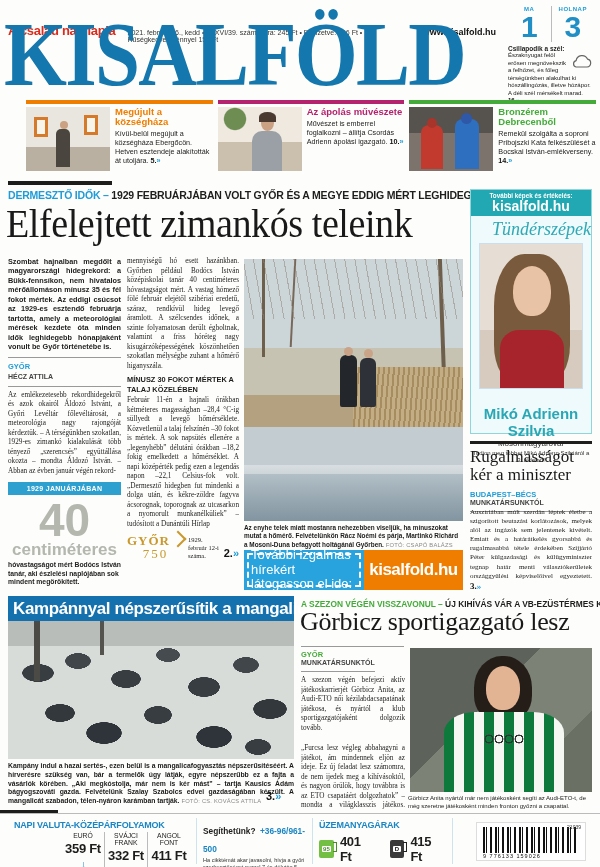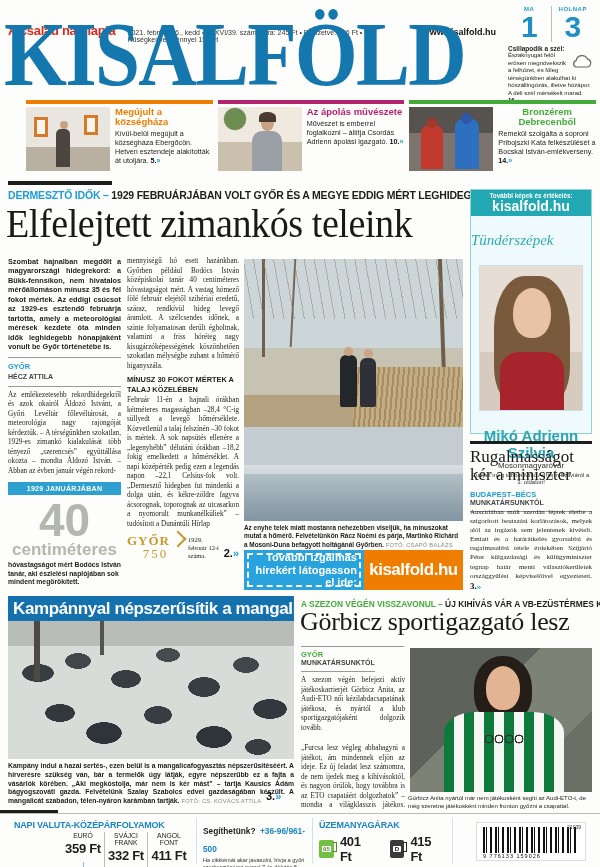--- a/index.html
+++ b/index.html
@@ -35,21 +35,21 @@
   .pgref{font-weight:bold;color:#111;}
   .pgref .mark{color:var(--blue-light);font-weight:bold;}
   
   #teasers{top:100px;left:12px;width:584px;display:flex;gap:5px;padding-left:14px;}
   .teaser{flex:1;border-top:4px solid;padding-top:3px;display:flex;gap:5px;}
   .t-photo{width:84px;height:64px;flex:none;position:relative;overflow:hidden;}
   .t-title{font-size:9.5px;font-weight:bold;line-height:1.05;}
   .t-text{font-size:7.2px;line-height:1.25;margin-top:2px;color:#222;}
   .t-orange{border-color:var(--orange);} .t-orange .t-title{color:var(--orange);}
   .t-magenta{border-color:var(--magenta);} .t-magenta .t-title{color:var(--magenta);}
-  .t-green{border-color:var(--green);} .t-green .t-title{color:var(--green);text-align:center;}
+  .t-green{border-color:var(--green);} .t-green .t-title{color:var(--green);}
   
   #lead-rule{top:181px;left:8px;width:104px;height:4px;background:#1d1d1b;}
   #lead-kicker{top:189px;left:8px;width:465px;font-size:10.5px;font-weight:bold;letter-spacing:-.2px;white-space:nowrap;}
   #lead-kicker .hl{color:var(--blue-light);}
   #lead-headline{top:199px;left:6px;font-size:41px;letter-spacing:-.5px;color:#191919;transform:scaleX(.93);transform-origin:left top;white-space:nowrap;}
   .colbox{top:257px;height:334px;overflow:hidden;font-size:7.2px;line-height:1.3;}
   #col1{left:8px;width:113px;}
   #col2{left:127px;width:112px;}
   .lead-par{font-weight:bold;font-size:7.3px;line-height:1.3;}
   .rule-thin{border:none;border-top:1px solid #999;margin:5px 0 4px;}
@@ -67,28 +67,28 @@
   .gyor-logo .g1{font-size:13px;font-weight:bold;letter-spacing:1px;}
   .gyor-logo .g2{font-size:13px;letter-spacing:2px;}
   .gyor-mark{width:12px;height:12px;border:2px solid #c9992e;border-bottom:none;border-left:none;transform:rotate(45deg);display:inline-block;margin-left:2px;}
   .date-blk{font-family:"Liberation Serif",serif;font-size:6.5px;line-height:1.25;margin-left:4px;width:34px;}
   .pg-big{font-size:11px;font-weight:bold;margin-left:auto;}
   #lead-photo{top:259px;left:244px;width:219px;height:262px;overflow:hidden;}
   #lead-caption{top:524px;left:244px;width:219px;font-size:6.4px;line-height:1.3;font-weight:bold;color:#1a1a1a;}
   .credit{font-weight:normal;color:#8a8a8a;font-size:5.8px;letter-spacing:.2px;}
   #lead-promo{top:550px;left:244px;width:219px;height:40px;display:flex;}
   .promo-blue{background:#29a3dd;flex:1.15;display:flex;align-items:center;justify-content:center;padding:3px;}
-  .promo-blue-inner{border:2px dashed #fff;width:100%;height:100%;display:flex;align-items:center;justify-content:center;color:#fff;font-weight:bold;font-size:11px;text-align:right;line-height:1.15;padding:2px;}
+  .promo-blue-inner{border:2px dashed #fff;width:100%;height:100%;display:flex;align-items:center;justify-content:center;color:#fff;font-weight:normal;font-size:13px;text-align:left;line-height:1.15;padding:2px;}
   .promo-orange{background:var(--orange);flex:1;display:flex;align-items:center;justify-content:center;color:#fff;font-weight:bold;font-size:17px;letter-spacing:-.5px;}
   
   #beauty{top:189px;left:470px;width:122px;height:245px;background:#eefafb;border:1px solid #8fd6da;}
   .beauty-head{background:var(--teal-dark);color:#fff;text-align:center;padding:2px 0 3px;}
   .beauty-head .s1{font-size:6.3px;font-weight:bold;display:block;}
   .beauty-head .s2{font-size:14px;font-weight:bold;display:block;line-height:1;}
-  .beauty-script{font-family:"Liberation Serif",serif;font-style:italic;color:#2fa9b6;font-size:15px;text-align:left;margin:16px 0;}
+  .beauty-script{font-family:"Liberation Serif",serif;font-style:italic;color:#2fa9b6;font-size:18px;text-align:right;margin:3px 0;}
   .beauty-photo{width:104px;height:146px;margin:0 auto;position:relative;overflow:hidden;border:1px solid #cde;}
   .beauty-name{color:#2aa7b5;font-size:15px;font-weight:bold;text-align:center;margin-top:16px;}
   .beauty-city{font-size:8px;text-align:center;color:#333;}
   .beauty-note{font-size:6px;text-align:center;color:#333;line-height:1.2;margin-top:2px;}
   #minister-rule{top:441px;left:470px;width:122px;height:3px;background:#1d1d1b;}
   #minister-headline{top:448px;left:470px;width:122px;font-size:17px;line-height:1.05;color:#191919;}
   #minister-loc{top:490px;left:470px;width:122px;}
   #minister-body{top:508px;left:470px;width:122px;height:84px;overflow:hidden;}
   
   #mang-banner{top:596px;left:8px;width:286px;height:25px;background:var(--banner-blue);color:#fff;font-weight:bold;font-size:17px;display:flex;align-items:center;padding-left:5px;letter-spacing:-.4px;white-space:nowrap;}

